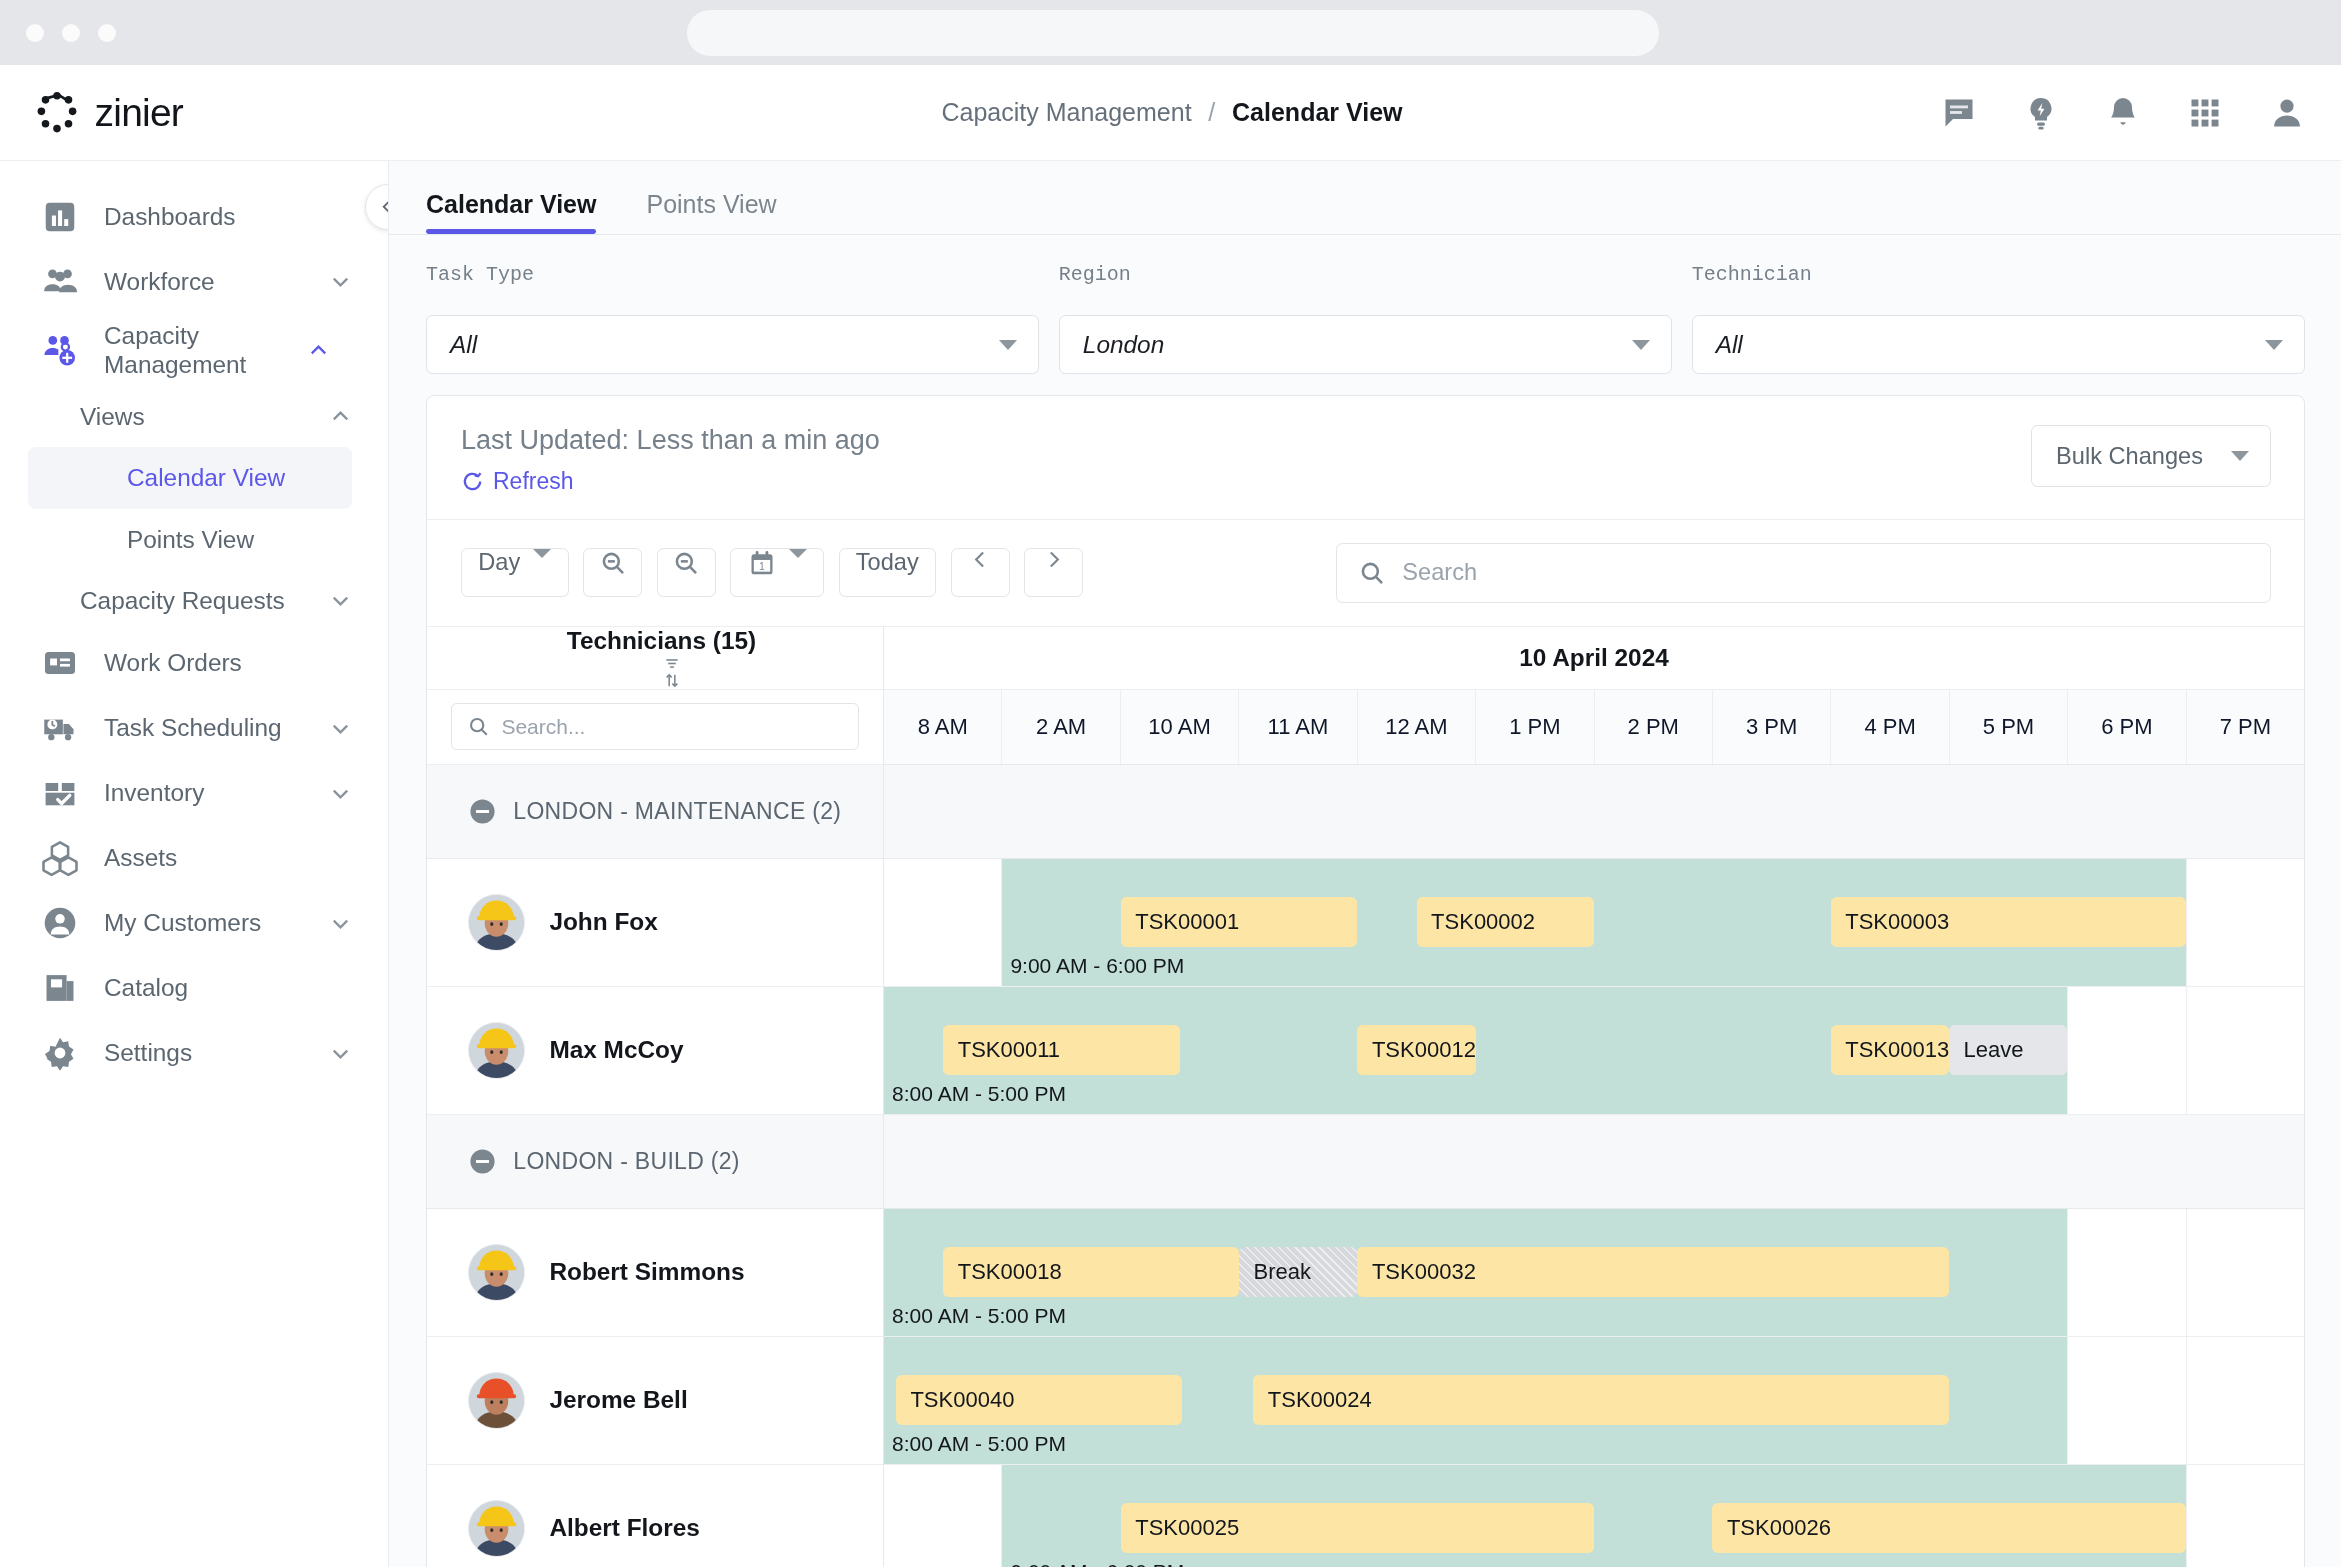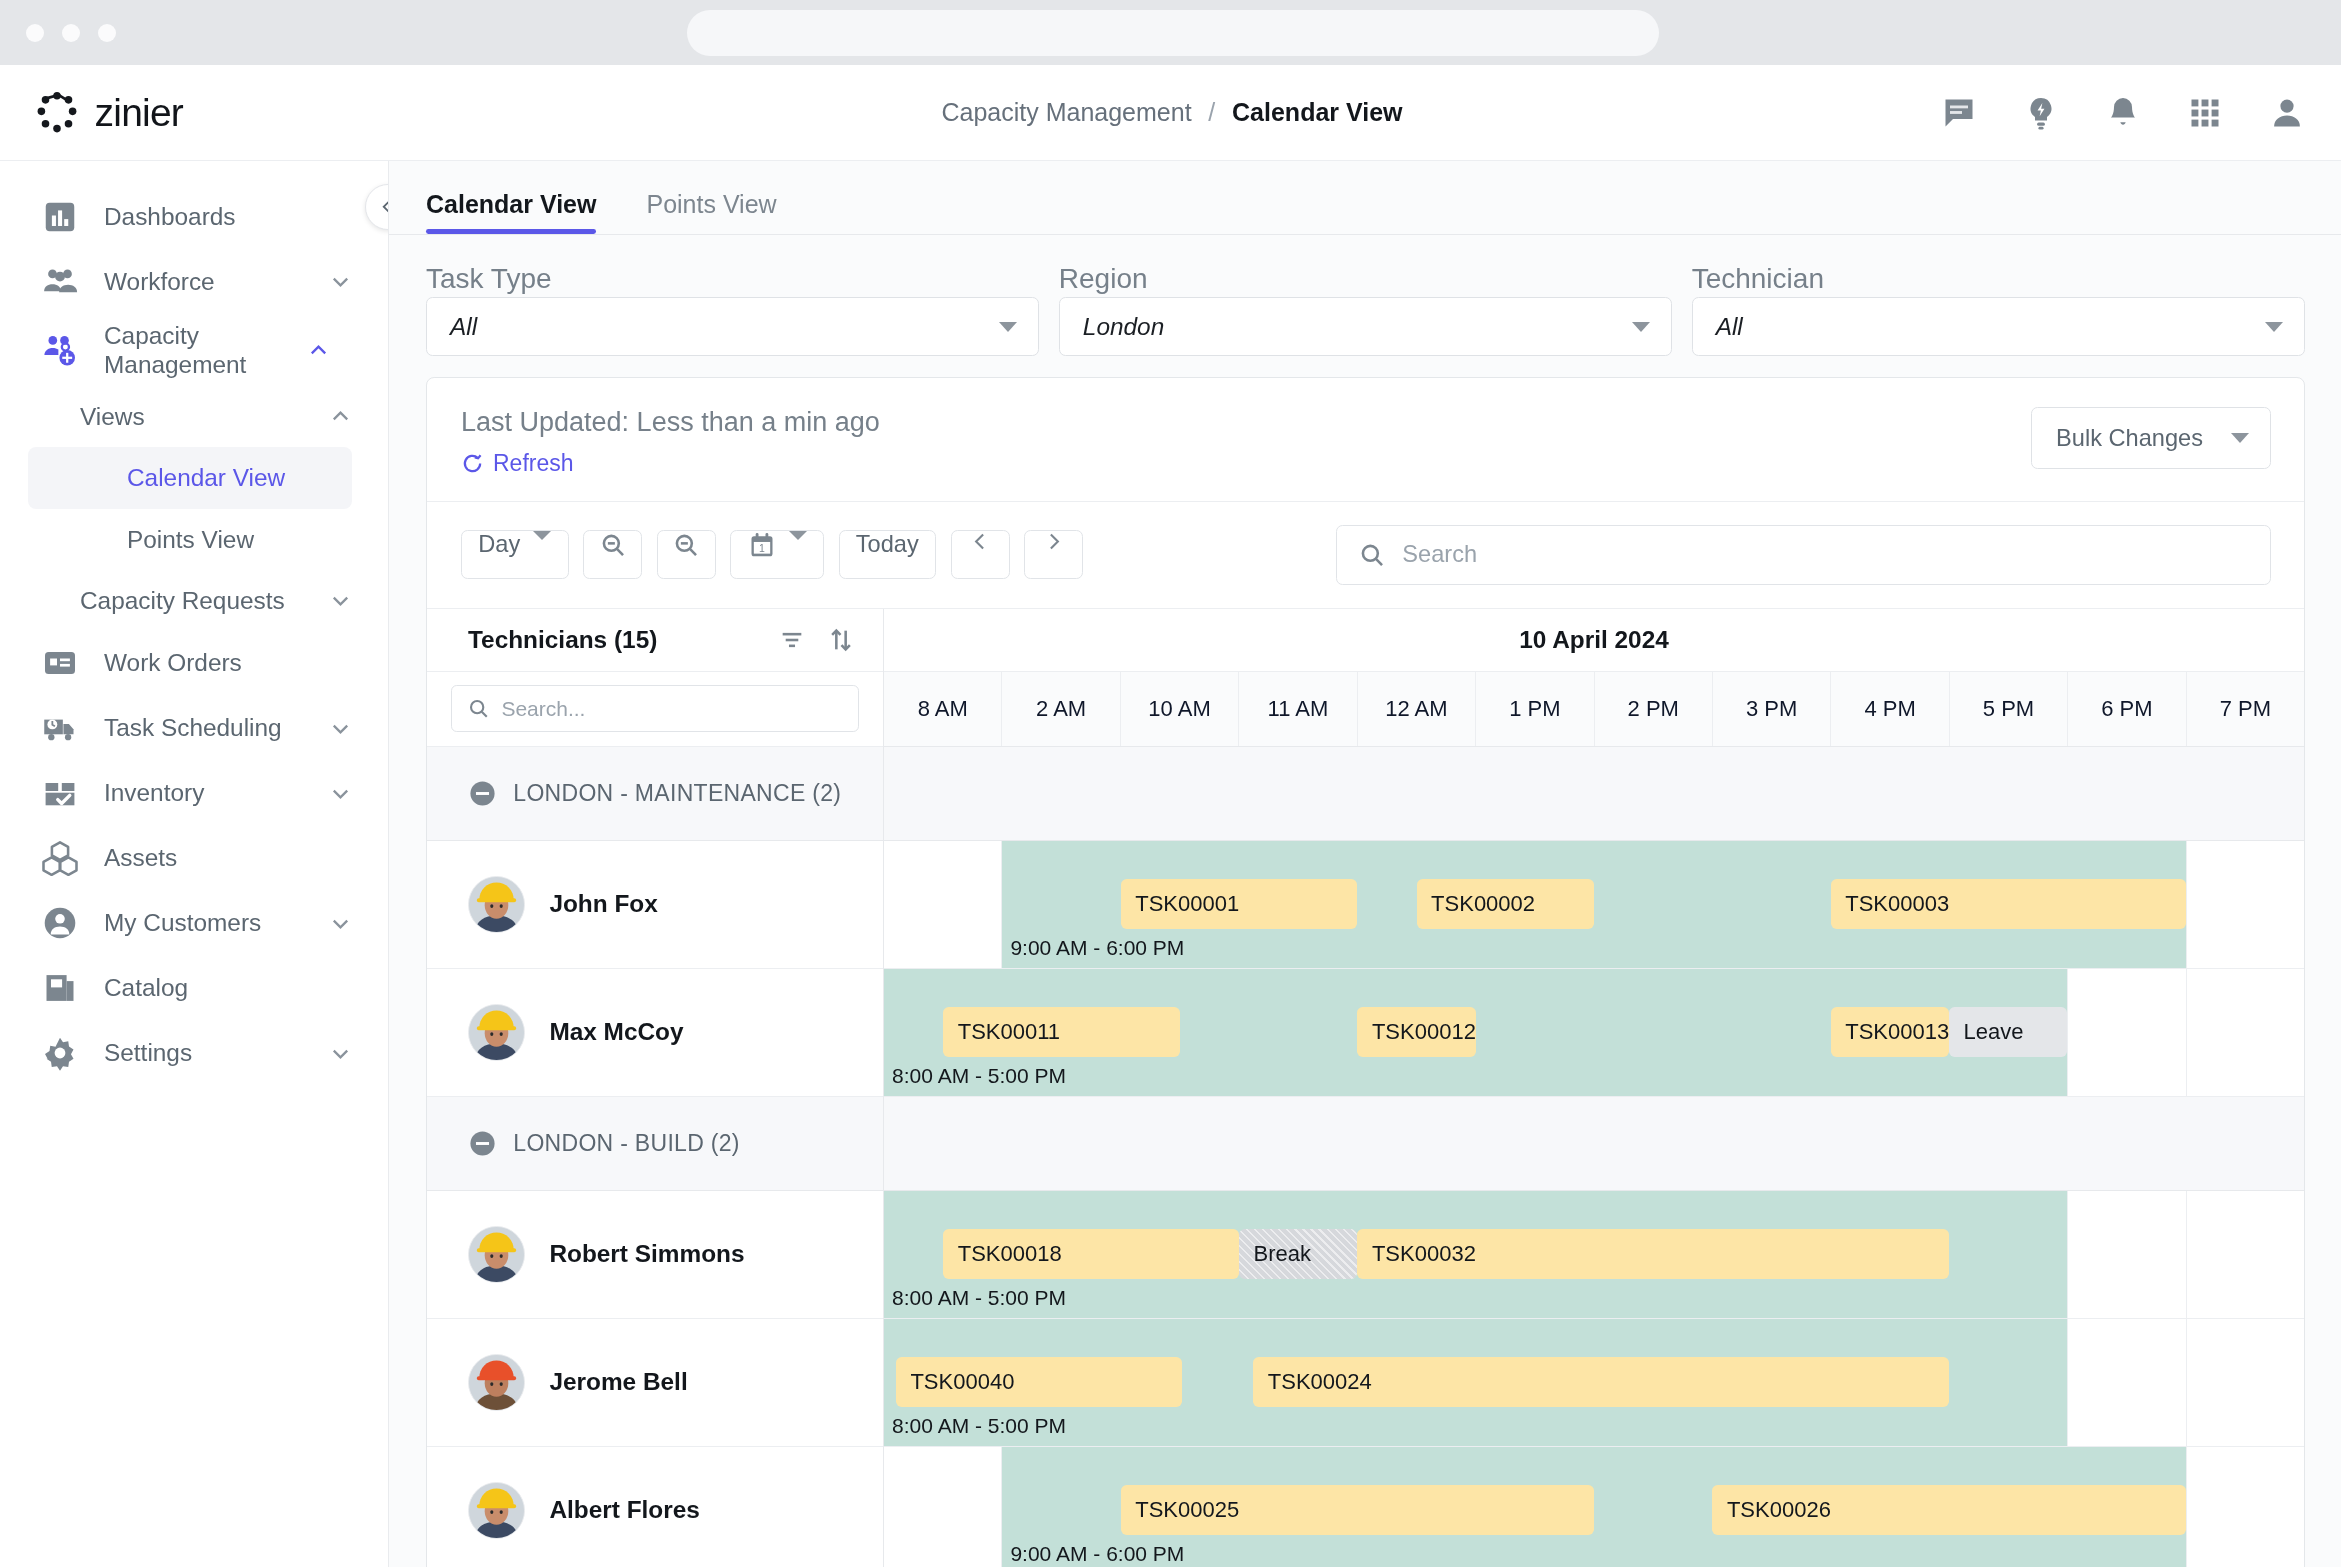--- a/index.html
+++ b/index.html
@@ -113,21 +113,21 @@
   .tab { font-size: 25px; padding-bottom: 14.6px; cursor: pointer; color: #7d868f; position: relative; }
   .tab.active { color: #13171c; font-weight: 700; }
   .tab.active::after {
     content: ''; position: absolute; left: 0; right: 0; bottom: 0;
     height: 4.9px; background: #5b57e8; border-radius: 2.4px;
   }
   .tabs-rule { height: 1.6px; background: #e7e9ec; margin: 0 0 0 0; }
 
   .filters { display: flex; gap: 19.5px; padding: 28px 37px 21px 37px; }
   .filter-col { flex: 1; }
-  .filter-label { font-size: 28px; color: #76808a; margin-bottom: 2px; }
+  .filter-label { font-size: 20px; color: #76808a; margin-bottom: 29px; font-family: Liberation Mono, monospace; }
   .select {
     height: 59px; background: #ffffff;
     border: 0.8px solid #dfe2e6; border-radius: 6.5px;
     display: flex; align-items: center; justify-content: space-between;
     padding: 0 21px 0 23px; cursor: pointer;
   }
   .select-value { font-size: 24.4px; color: #1b1f24; font-style: italic; }
   .caret { width: 0; height: 0; border-left: 9.8px solid transparent; border-right: 9.8px solid transparent; border-top: 10.6px solid #8d959d; }
 
   .panel {
@@ -180,21 +180,21 @@
   }
   .tb-search input::placeholder { color: #9aa3ac; }
 
   
   .gantt { display: flex; }
   .gantt-left { width: 457px; min-width: 457px; border-right: 0.8px solid #e7e9ec; }
   .gantt-right { flex: 1; overflow: hidden; }
 
   .left-head {
     height: 63px; display: flex; align-items: center;
-    padding: 0 28px 0 41px; border-bottom: 0.8px solid #eceef1;
+    padding: 0 28px 0 41px; border-bottom: 0.8px solid #eceef1; flex-direction: column;
   }
   .left-head-title { font-size: 24.4px; color: #13171c; font-weight: 700; flex: 1; }
   .head-ico { width: 28px; height: 28px; stroke: #7c868f; stroke-width: 2.2; fill: none; cursor: pointer; margin-left: 21px; }
 
   .left-search-row {
     height: 75px; display: flex; align-items: center;
     padding: 0 24.4px 0 24.4px; border-bottom: 0.8px solid #eceef1;
     background: #ffffff;
   }
   .left-search {

